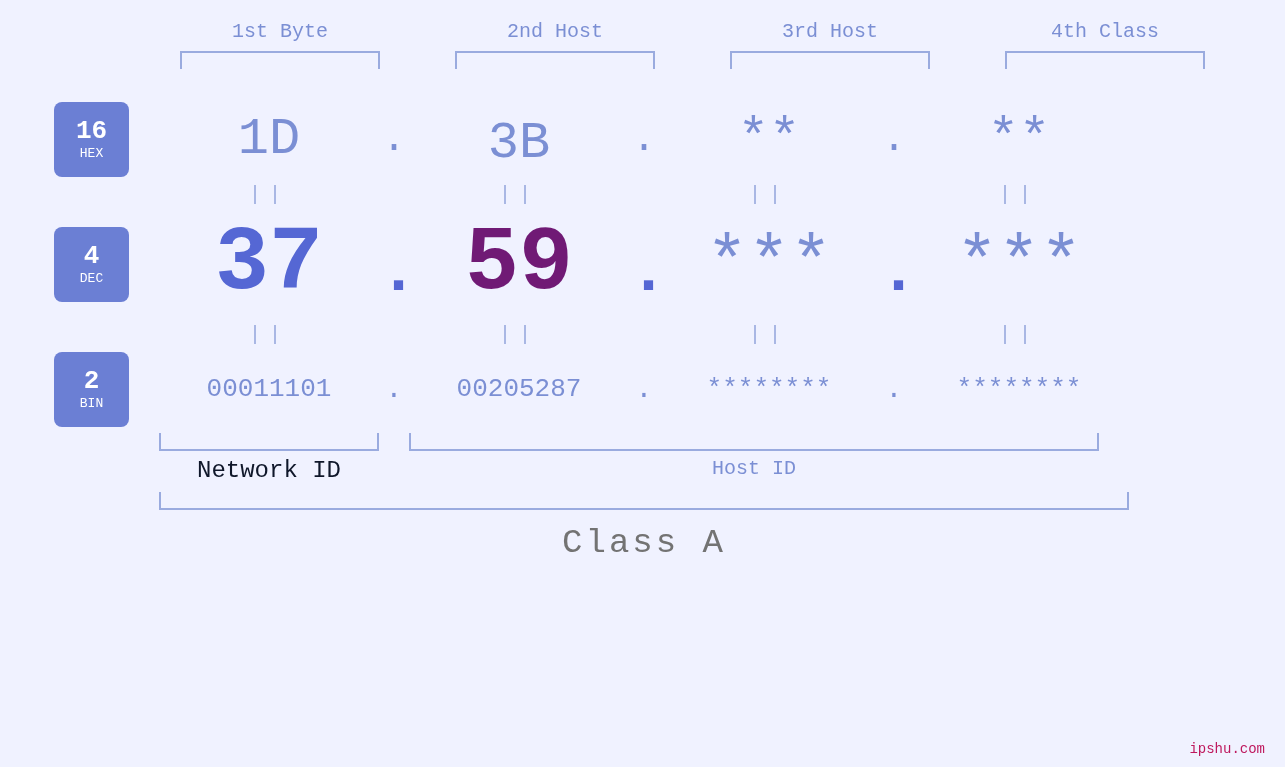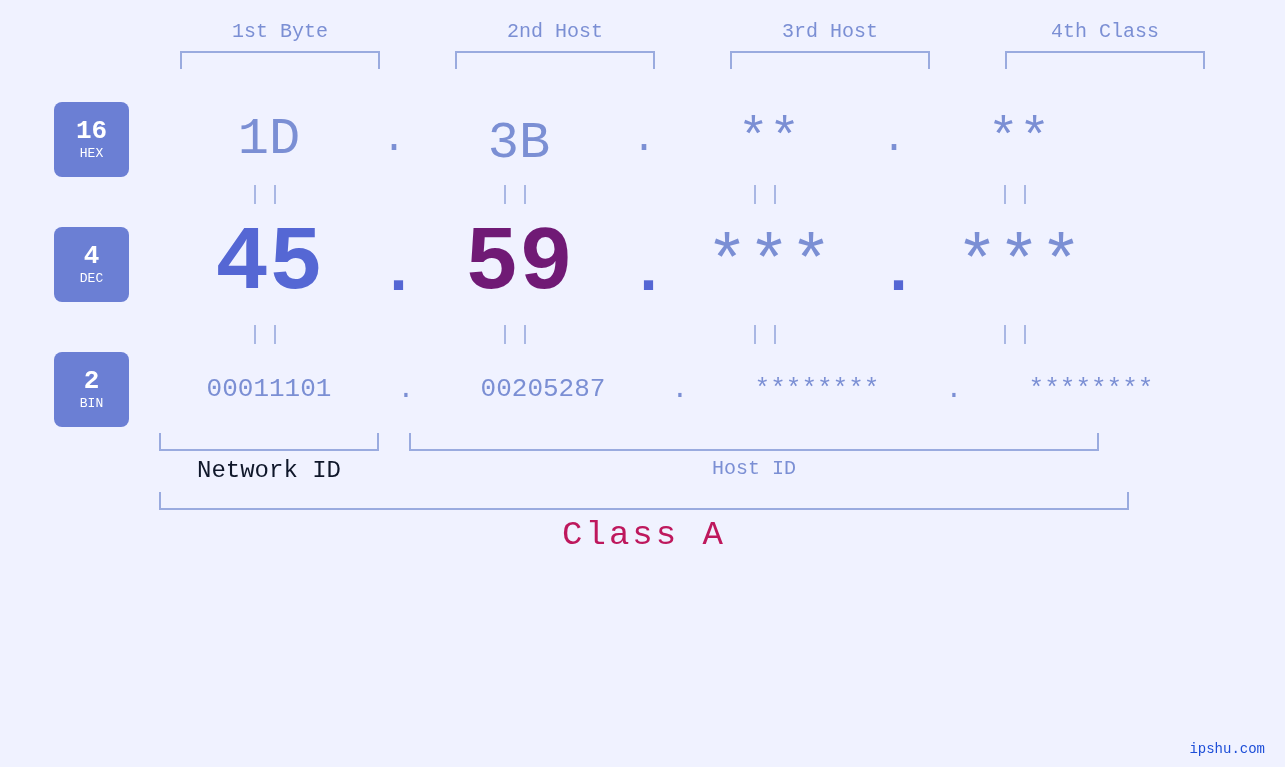--- a/index.html
+++ b/index.html
@@ -80,21 +80,21 @@
     .badge-label {
       font-size: 13px;
       font-weight: normal;
     }
 
     
     .watermark {
       position: absolute;
       bottom: 10px;
       right: 20px;
-      color: #1d4ed8;
+      color: #be185d;
       font-size: 14px;
       font-family: 'Courier New', Courier, monospace;
     }
   </style>
 </head>
 <body>
 
 <div class="main-container">
 
   <div class="byte-labels">
@@ -150,21 +150,21 @@
       </div>
     </div>
 
     <div style="display:flex; align-items:center; height:110px; margin-left:10px;">
       <div class="badge" style="margin-bottom:0; flex-shrink:0;">
         <span class="badge-number">4</span>
         <span class="badge-label">DEC</span>
       </div>
       <div style="display:flex; align-items:center; margin-left:30px;">
         <div style="width:220px; text-align:center;">
-          <span style="font-size:90px; color:#5567d4; font-weight:bold; font-family:'Courier New',monospace;">45</span>
+          <span style="font-size:90px; color:#5567d4; font-weight:bold; font-family:'Courier New',monospace;">37</span>
         </div>
         <div style="width:30px; text-align:center; font-size:65px; color:#5567d4; font-weight:bold; margin-top:18px;">.</div>
         <div style="width:220px; text-align:center;">
           <span style="font-size:90px; color:#701a75; font-weight:bold; font-family:Liberation Mono, monospace;">59</span>
         </div>
         <div style="width:30px; text-align:center; font-size:65px; color:#5567d4; font-weight:bold; margin-top:18px;">.</div>
         <div style="width:220px; text-align:center;">
           <span style="font-size:70px; color:#7b8fd4; font-family:'Courier New',monospace;">***</span>
         </div>
         <div style="width:30px; text-align:center; font-size:65px; color:#5567d4; font-weight:bold; margin-top:18px;">.</div>
@@ -185,21 +185,21 @@
         <div style="width:30px;"></div>
         <div style="width:220px; text-align:center; color:#9aabdf; font-size:20px; letter-spacing:8px;">||</div>
       </div>
     </div>
 
     <div style="display:flex; align-items:center; height:80px; margin-left:10px;">
       <div class="badge" style="margin-bottom:0; flex-shrink:0;">
         <span class="badge-number">2</span>
         <span class="badge-label">BIN</span>
       </div>
-      <div style="display:flex; align-items:center; margin-left:30px;gap:12px;">
+      <div style="display:flex; align-items:center; margin-left:30px;">
         <div style="width:220px; text-align:center;">
           <span style="font-size:26px; color:#7b8fd4; font-family:'Courier New',monospace;">00011101</span>
         </div>
         <div style="width:30px; text-align:center; font-size:28px; color:#7b8fd4;">.</div>
         <div style="width:220px; text-align:center;">
           <span style="font-size:26px; color:#7b8fd4; font-family:'Courier New',monospace;">00205287</span>
         </div>
         <div style="width:30px; text-align:center; font-size:28px; color:#7b8fd4;">.</div>
         <div style="width:220px; text-align:center;">
           <span style="font-size:26px; color:#7b8fd4; font-family:'Courier New',monospace;">********</span>
@@ -226,21 +226,21 @@
           <div style="width:30px;"></div>
           <div style="width:690px; text-align:center; color:#7b8fd4; font-size:20px;">Host ID</div>
         </div>
       </div>
     </div>
 
     <div style="display:flex; align-items:flex-start; margin-left:10px; margin-top:8px;">
       <div style="width:75px; flex-shrink:0;"></div>
       <div style="margin-left:30px; display:flex; flex-direction:column; align-items:center; width:970px;">
         <div style="width:970px; height:18px; border-bottom:2px solid #9aabdf; border-left:2px solid #9aabdf; border-right:2px solid #9aabdf;"></div>
-        <div style="color:#be185d; font-size:34px; margin-top:6px; letter-spacing:3px; font-family:'Courier New',monospace;">Class A</div>
+        <div style="color:#737373; font-size:34px; margin-top:14px; letter-spacing:3px; font-family:'Courier New',monospace;">Class A</div>
       </div>
     </div>
 
   </div>
 
   <div class="watermark">ipshu.com</div>
 
 </div>
 
 </body></html>

